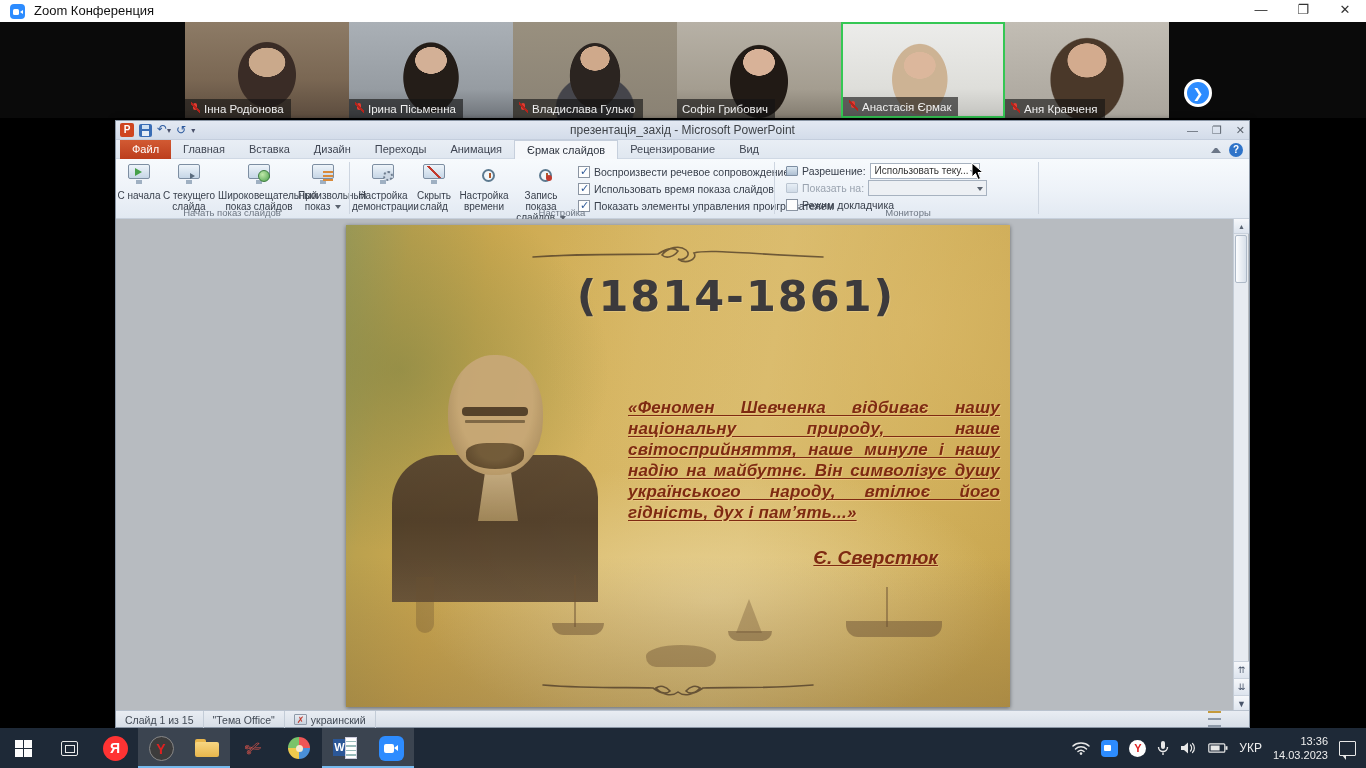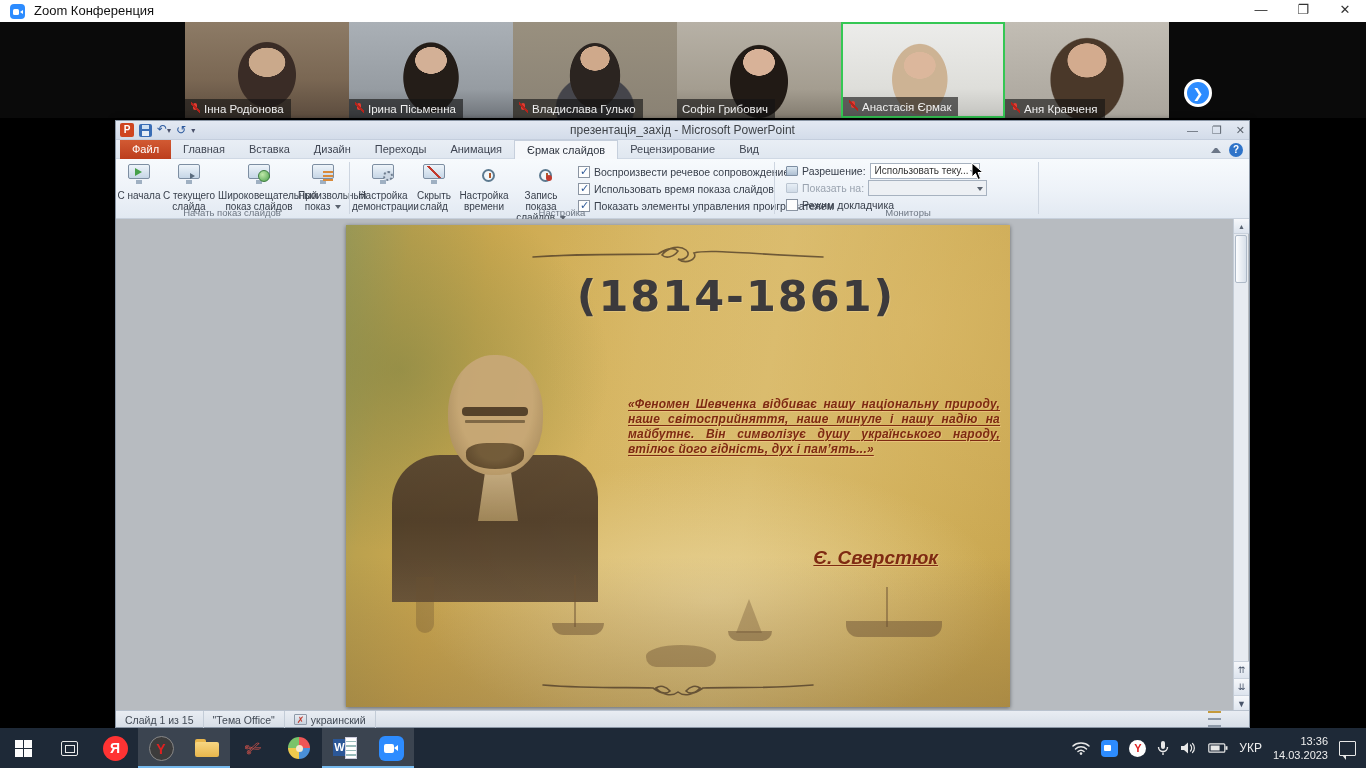--- a/index.html
+++ b/index.html
@@ -131,21 +131,21 @@
   .p-head { position:absolute; left:62px; top:8px; width:95px; height:120px; border-radius:48% 48% 46% 46%;
     background:radial-gradient(ellipse at 50% 38%, #c8a878 55%, #a98c60 85%, #8d734c 100%); }
   .p-brow { position:absolute; left:76px; top:60px; width:66px; height:9px; background:#4e3b28; border-radius:4px;
     box-shadow:0 10px 0 -3px rgba(60,44,28,.55); }
   .p-must { position:absolute; left:80px; top:96px; width:58px; height:26px; border-radius:50% 50% 70% 70%;
     background:radial-gradient(ellipse at 50% 20%, #6d5638 40%, #57422a 80%); }
   .p-coat { position:absolute; left:6px; top:108px; width:206px; height:147px; border-radius:48px 42px 0 0;
     background:linear-gradient(180deg,#55422f 0%, #4a3827 45%, #5d4a35 100%); }
   .p-collar { position:absolute; left:92px; top:118px; width:40px; height:56px; background:linear-gradient(180deg,#c9b089,#9b8258); clip-path:polygon(20% 0,80% 0,100% 100%,0 100%); }
   
-  #quote { position:absolute; left:282px; top:172px; width:372px; font-size:12px; font-weight:bold; font-style:italic;
+  #quote { position:absolute; left:282px; top:172px; width:372px; font-size:17px; font-weight:bold; font-style:italic;
     color:#7e2a12; line-height:1.24; text-align:justify; text-align-last:left; letter-spacing:.2px;
     text-decoration:underline; text-underline-offset:2px; text-shadow:1px 1px 0 rgba(245,205,140,.55); }
   #attribution { position:absolute; left:282px; top:322px; width:310px; text-align:right; font-size:19px; font-weight:bold;
     font-style:italic; color:#7e2a12; text-decoration:underline; text-shadow:1px 1px 0 rgba(245,205,140,.55); }
   
   #sea { position:absolute; left:0; bottom:0; width:664px; height:150px;
     background:linear-gradient(180deg, rgba(120,95,55,0) 0%, rgba(130,100,60,.18) 40%, rgba(110,85,50,.32) 100%); }
   .boat { position:absolute; background:#6b5233; opacity:.5; }
   .hull { border-radius:0 0 12px 12px; }
   .mast { width:2px; }

